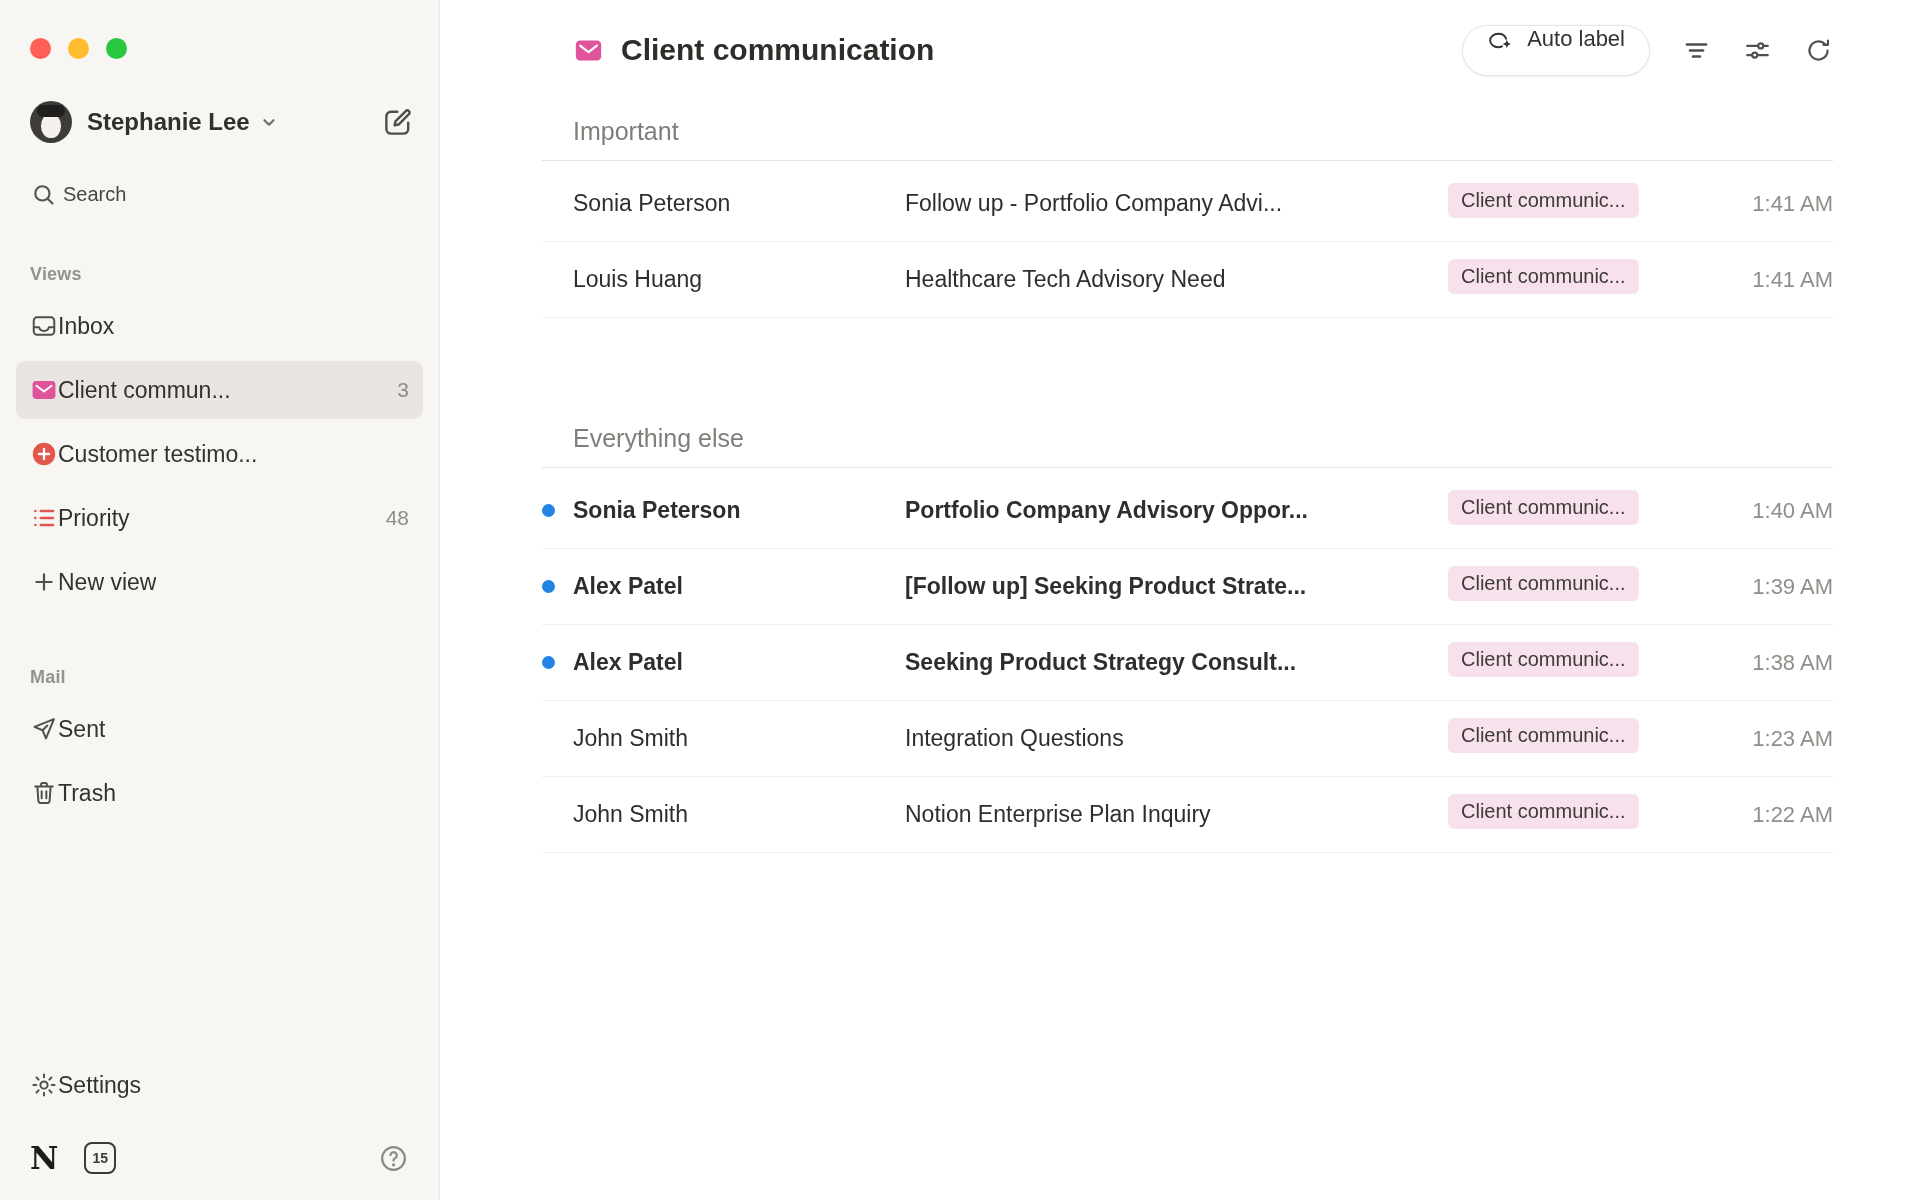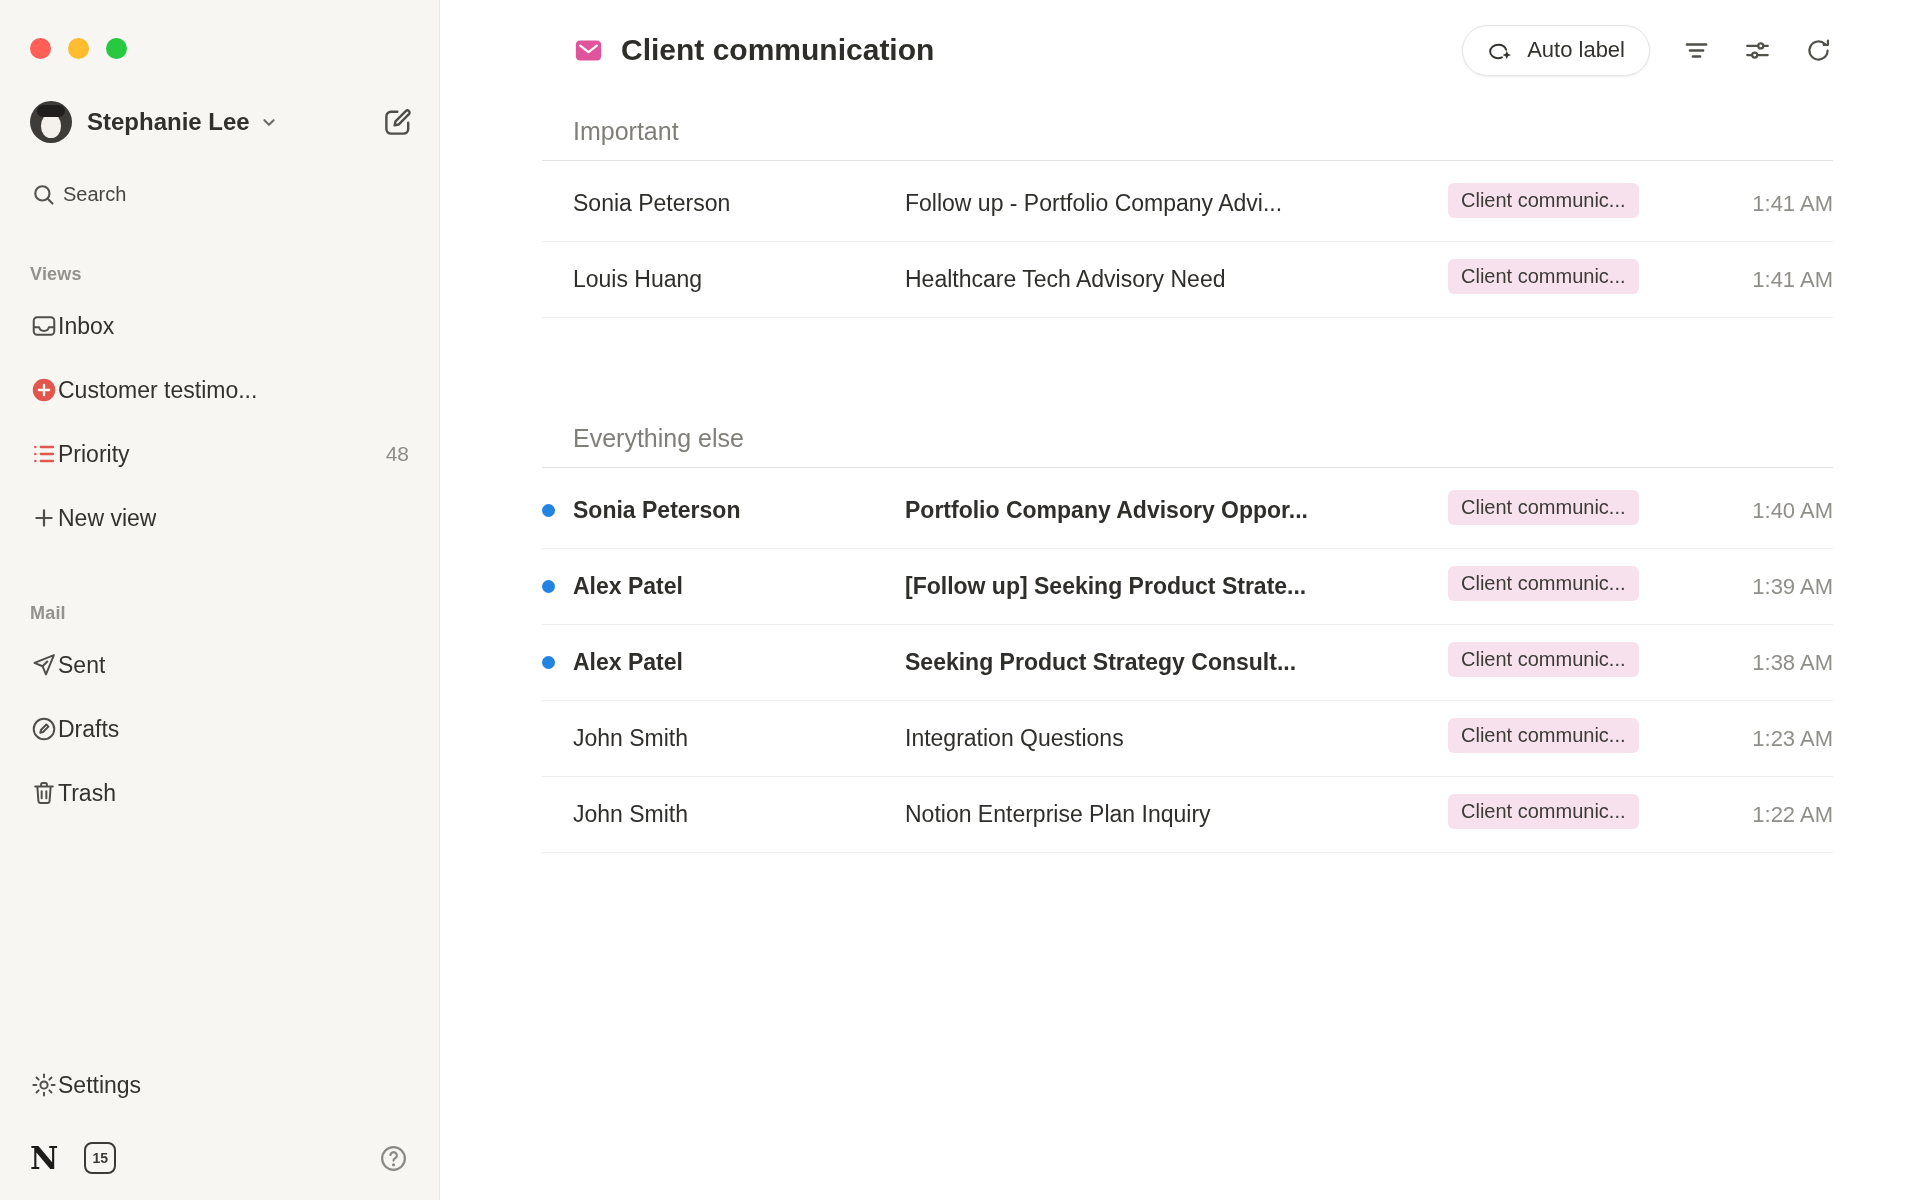--- a/index.html
+++ b/index.html
@@ -100,21 +100,21 @@
     display: flex; flex-direction: column;
     padding: 0 87px 0 102px;
     background: #ffffff;
   }
   .m-header { display: flex; align-items: center; margin-top: 20px; height: 60px; }
   .title-wrap { display: flex; align-items: center; gap: 17px; padding-left: 31px; }
   .title-wrap .icon { width: 31px; height: 31px; display: flex; }
   .m-title { font-size: 30px; font-weight: 600; color: #2e2d29; margin: 0; }
   .actions { margin-left: auto; display: flex; align-items: center; gap: 32px; }
   .auto-label-btn {
-    display: flex; align-items: center; gap: 13px;
+    display: flex; gap: 13px;
     height: 51px; padding: 0 24px;
     border-radius: 26px; border: 1px solid #e5e3df; background: #fff;
     box-shadow: 0 1px 3px rgba(0,0,0,.07);
     font-family: inherit; font-size: 22px; font-weight: 500; color: #33322e;
     cursor: pointer;
   }
   .auto-label-btn .icon { width: 27px; height: 27px; display: flex; }
   .hicon { width: 29px; height: 29px; display: flex; background: none; border: none; padding: 0; cursor: pointer; }
 
   .group { margin-top: 36px; }
@@ -192,20 +192,30 @@
     <span class="icon">
                 <svg viewBox="0 0 24 24" fill="none" stroke="#514f4a" stroke-width="1.7" stroke-linejoin="round">
                   <rect x="3.2" y="4.5" width="17.6" height="15" rx="3"></rect>
                   <path d="M3.2 13h4.6c.4 1.9 2.1 3.2 4.2 3.2s3.8-1.3 4.2-3.2h4.6"></path>
                 </svg>
               </span>
     <span class="label">Inbox</span>
 
   </div>
 
+  <div class="item selected">
+    <span class="icon">
+                <svg viewBox="0 0 24 24">
+                  <rect x="2.2" y="4.2" width="19.6" height="15.6" rx="3.2" fill="#e0549c"></rect>
+                  <path d="M5.5 8.3l6.5 5 6.5-5" fill="none" stroke="#fff" stroke-width="1.7" stroke-linecap="round" stroke-linejoin="round"></path>
+                </svg>
+              </span>
+    <span class="label">Client commun...</span>
+    <span class="count">3</span>
+  </div>
 
   <div class="item">
     <span class="icon">
                 <svg viewBox="0 0 24 24">
                   <circle cx="12" cy="12" r="9.6" fill="#e2564b"></circle>
                   <path d="M12 7.6v8.8M7.6 12h8.8" stroke="#fff" stroke-width="2" stroke-linecap="round"></path>
                 </svg>
               </span>
     <span class="label">Customer testimo...</span>
 
@@ -244,30 +254,20 @@
     <span class="icon">
                 <svg viewBox="0 0 24 24" fill="none" stroke="#514f4a" stroke-width="1.7" stroke-linejoin="round">
                   <path d="M20.5 3.5L3.8 10.2l7 2.9 2.9 7 6.8-16.6z"></path>
                   <path d="M10.8 13.1l4.5-4.5"></path>
                 </svg>
               </span>
     <span class="label">Sent</span>
 
   </div>
 
-  <div class="item">
-    <span class="icon">
-                <svg viewBox="0 0 24 24" fill="none" stroke="#514f4a" stroke-width="1.7" stroke-linecap="round" stroke-linejoin="round">
-                  <circle cx="12" cy="12" r="8.8"></circle>
-                  <path d="M8.8 15.2l.6-2.4 4.6-4.6 1.8 1.8-4.6 4.6-2.4.6z"></path>
-                </svg>
-              </span>
-    <span class="label">Drafts</span>
-
-  </div>
 
   <div class="item">
     <span class="icon">
                 <svg viewBox="0 0 24 24" fill="none" stroke="#514f4a" stroke-width="1.7" stroke-linecap="round" stroke-linejoin="round">
                   <path d="M4.5 6.5h15M9.5 6.5V4.8c0-.7.6-1.3 1.3-1.3h2.4c.7 0 1.3.6 1.3 1.3v1.7M6.3 6.5l.9 12.2c.1 1 .9 1.8 1.9 1.8h5.8c1 0 1.8-.8 1.9-1.8l.9-12.2"></path>
                   <path d="M10 10.5v6M14 10.5v6"></path>
                 </svg>
               </span>
     <span class="label">Trash</span>
 

